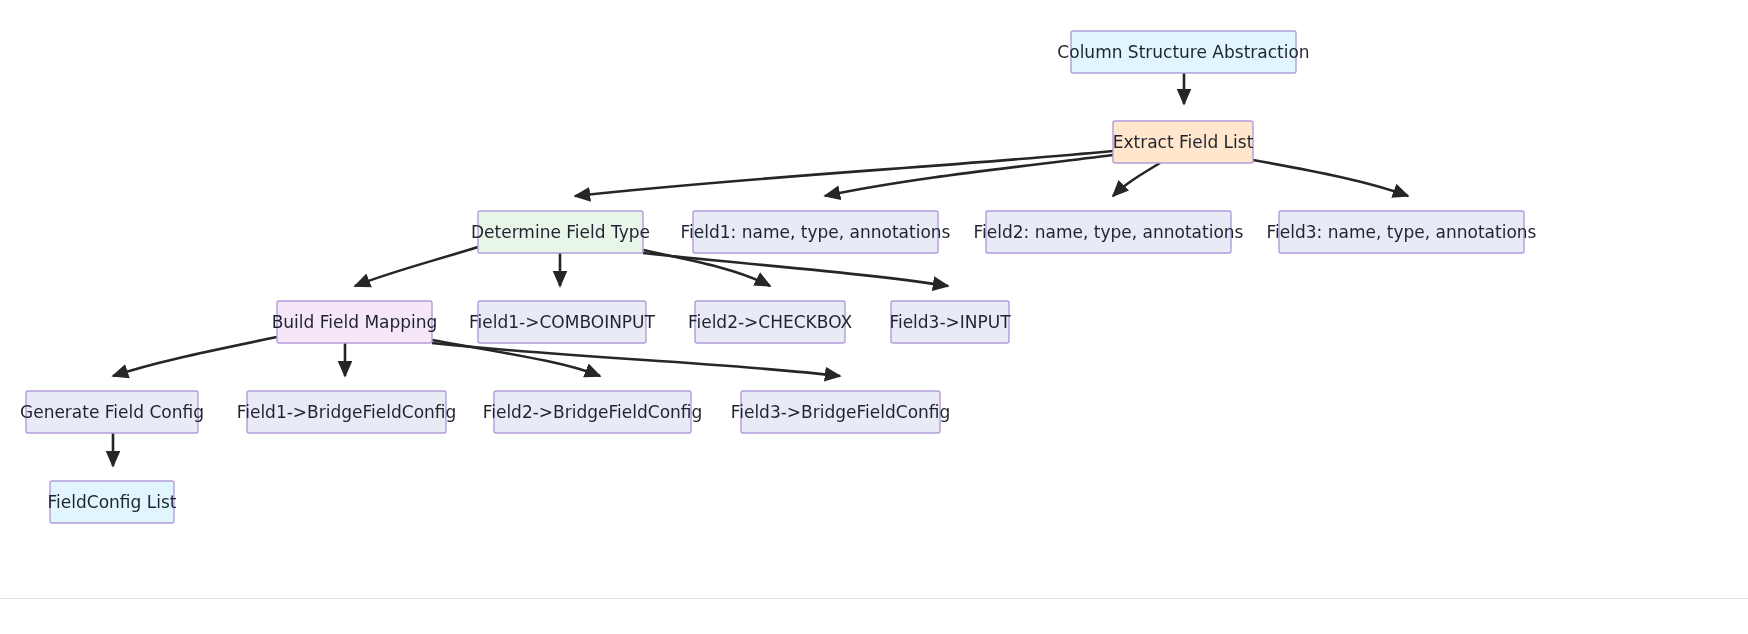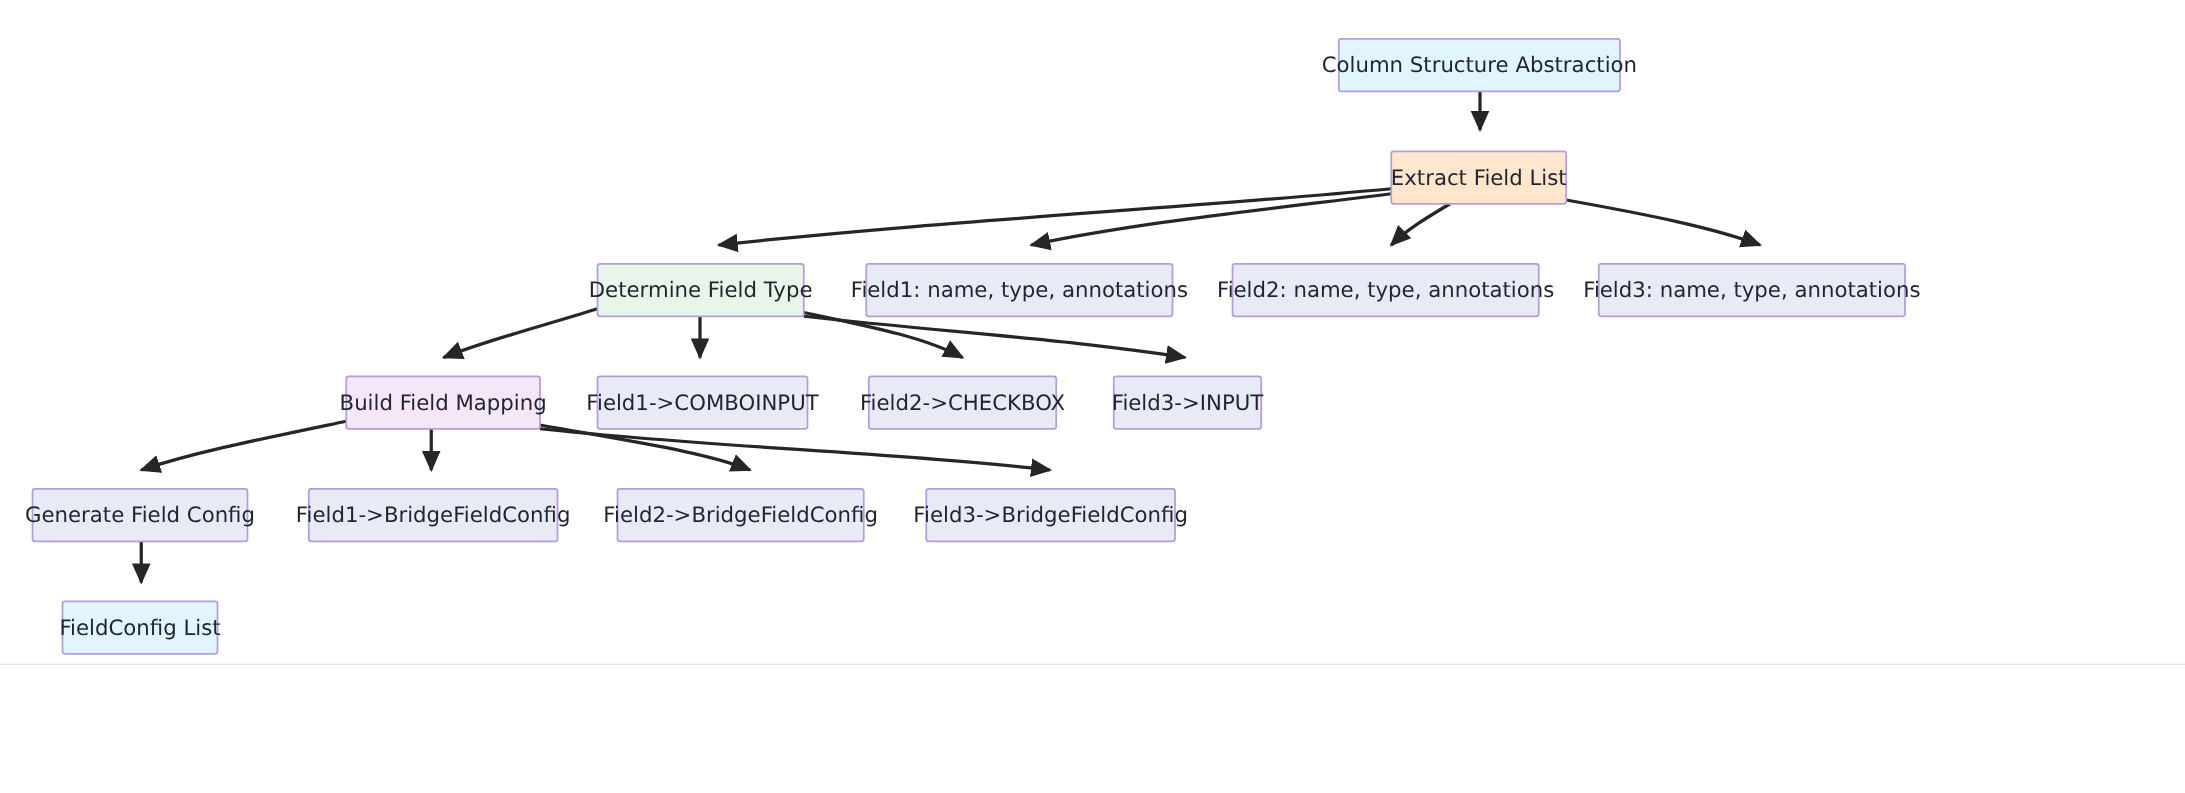--- a/index.html
+++ b/index.html
@@ -11,21 +11,21 @@
     width: 1748px;
     height: 634px;
     font-family: "DejaVu Sans", "Liberation Sans", sans-serif;
     overflow: hidden;
     position: relative;
   }
   #diagram-root {
     position: absolute;
     inset: 0;
     width: 1748px;
-    height: 532px;
+    height: 599px;
     text-decoration: underline;
   }
   svg.flow {
     display: block;
     width: 1748px;
     height: 634px;
   }
   .node-rect {
     stroke-width: 1.4px;
   }

